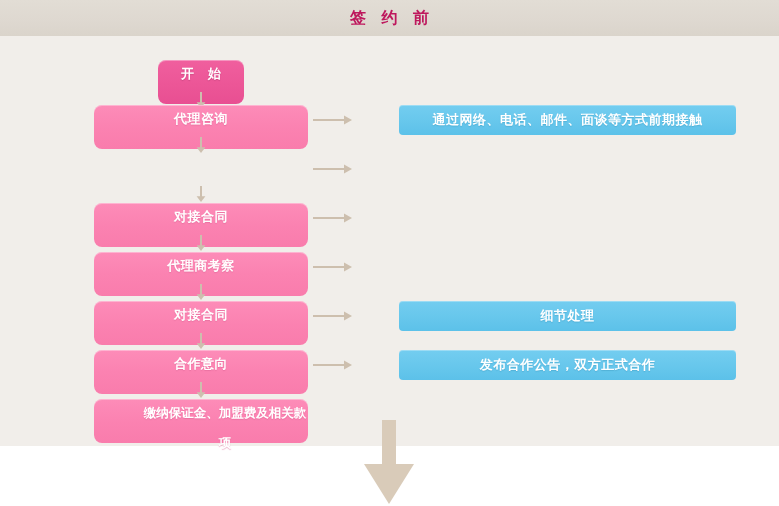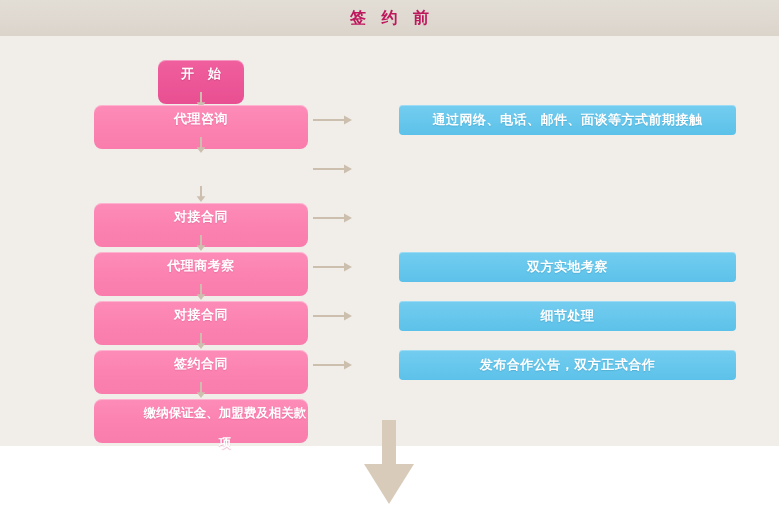--- a/index.html
+++ b/index.html
@@ -216,21 +216,20 @@
       </div>
 
       <div class="row" style="top:216px;">
         <div class="node-pink">代理商考察</div>
         <div class="h-arrow" style="top:8px;">
           <svg width="40" height="14" viewBox="0 0 40 14">
               <path d="M0 7 L32 7" stroke="#cdbfae" stroke-width="2" fill="none"></path>
               <path d="M39 7 L31 2.4 L31 11.6 Z" fill="#cdbfae"></path>
             </svg>
         </div>
-        <div class="node-blue">双方实地考察</div>
       </div>
 
       <div class="v-arrow" style="top:248px;">
         <svg width="14" height="17" viewBox="0 0 14 17">
             <path d="M7 0 L7 11" stroke="#cdbfae" stroke-width="2" fill="none"></path>
             <path d="M7 16 L2.6 10.2 L11.4 10.2 Z" fill="#cdbfae"></path>
           </svg>
       </div>
 
       <div class="row" style="top:265px;">
@@ -245,21 +244,21 @@
       </div>
 
       <div class="v-arrow" style="top:297px;">
         <svg width="14" height="17" viewBox="0 0 14 17">
             <path d="M7 0 L7 11" stroke="#cdbfae" stroke-width="2" fill="none"></path>
             <path d="M7 16 L2.6 10.2 L11.4 10.2 Z" fill="#cdbfae"></path>
           </svg>
       </div>
 
       <div class="row" style="top:314px;">
-        <div class="node-pink">签约合同</div>
+        <div class="node-pink">合作意向</div>
         <div class="h-arrow" style="top:8px;">
           <svg width="40" height="14" viewBox="0 0 40 14">
               <path d="M0 7 L32 7" stroke="#cdbfae" stroke-width="2" fill="none"></path>
               <path d="M39 7 L31 2.4 L31 11.6 Z" fill="#cdbfae"></path>
             </svg>
         </div>
         <div class="node-blue">发布合作公告，双方正式合作</div>
       </div>
 
       <div class="v-arrow" style="top:346px;">

